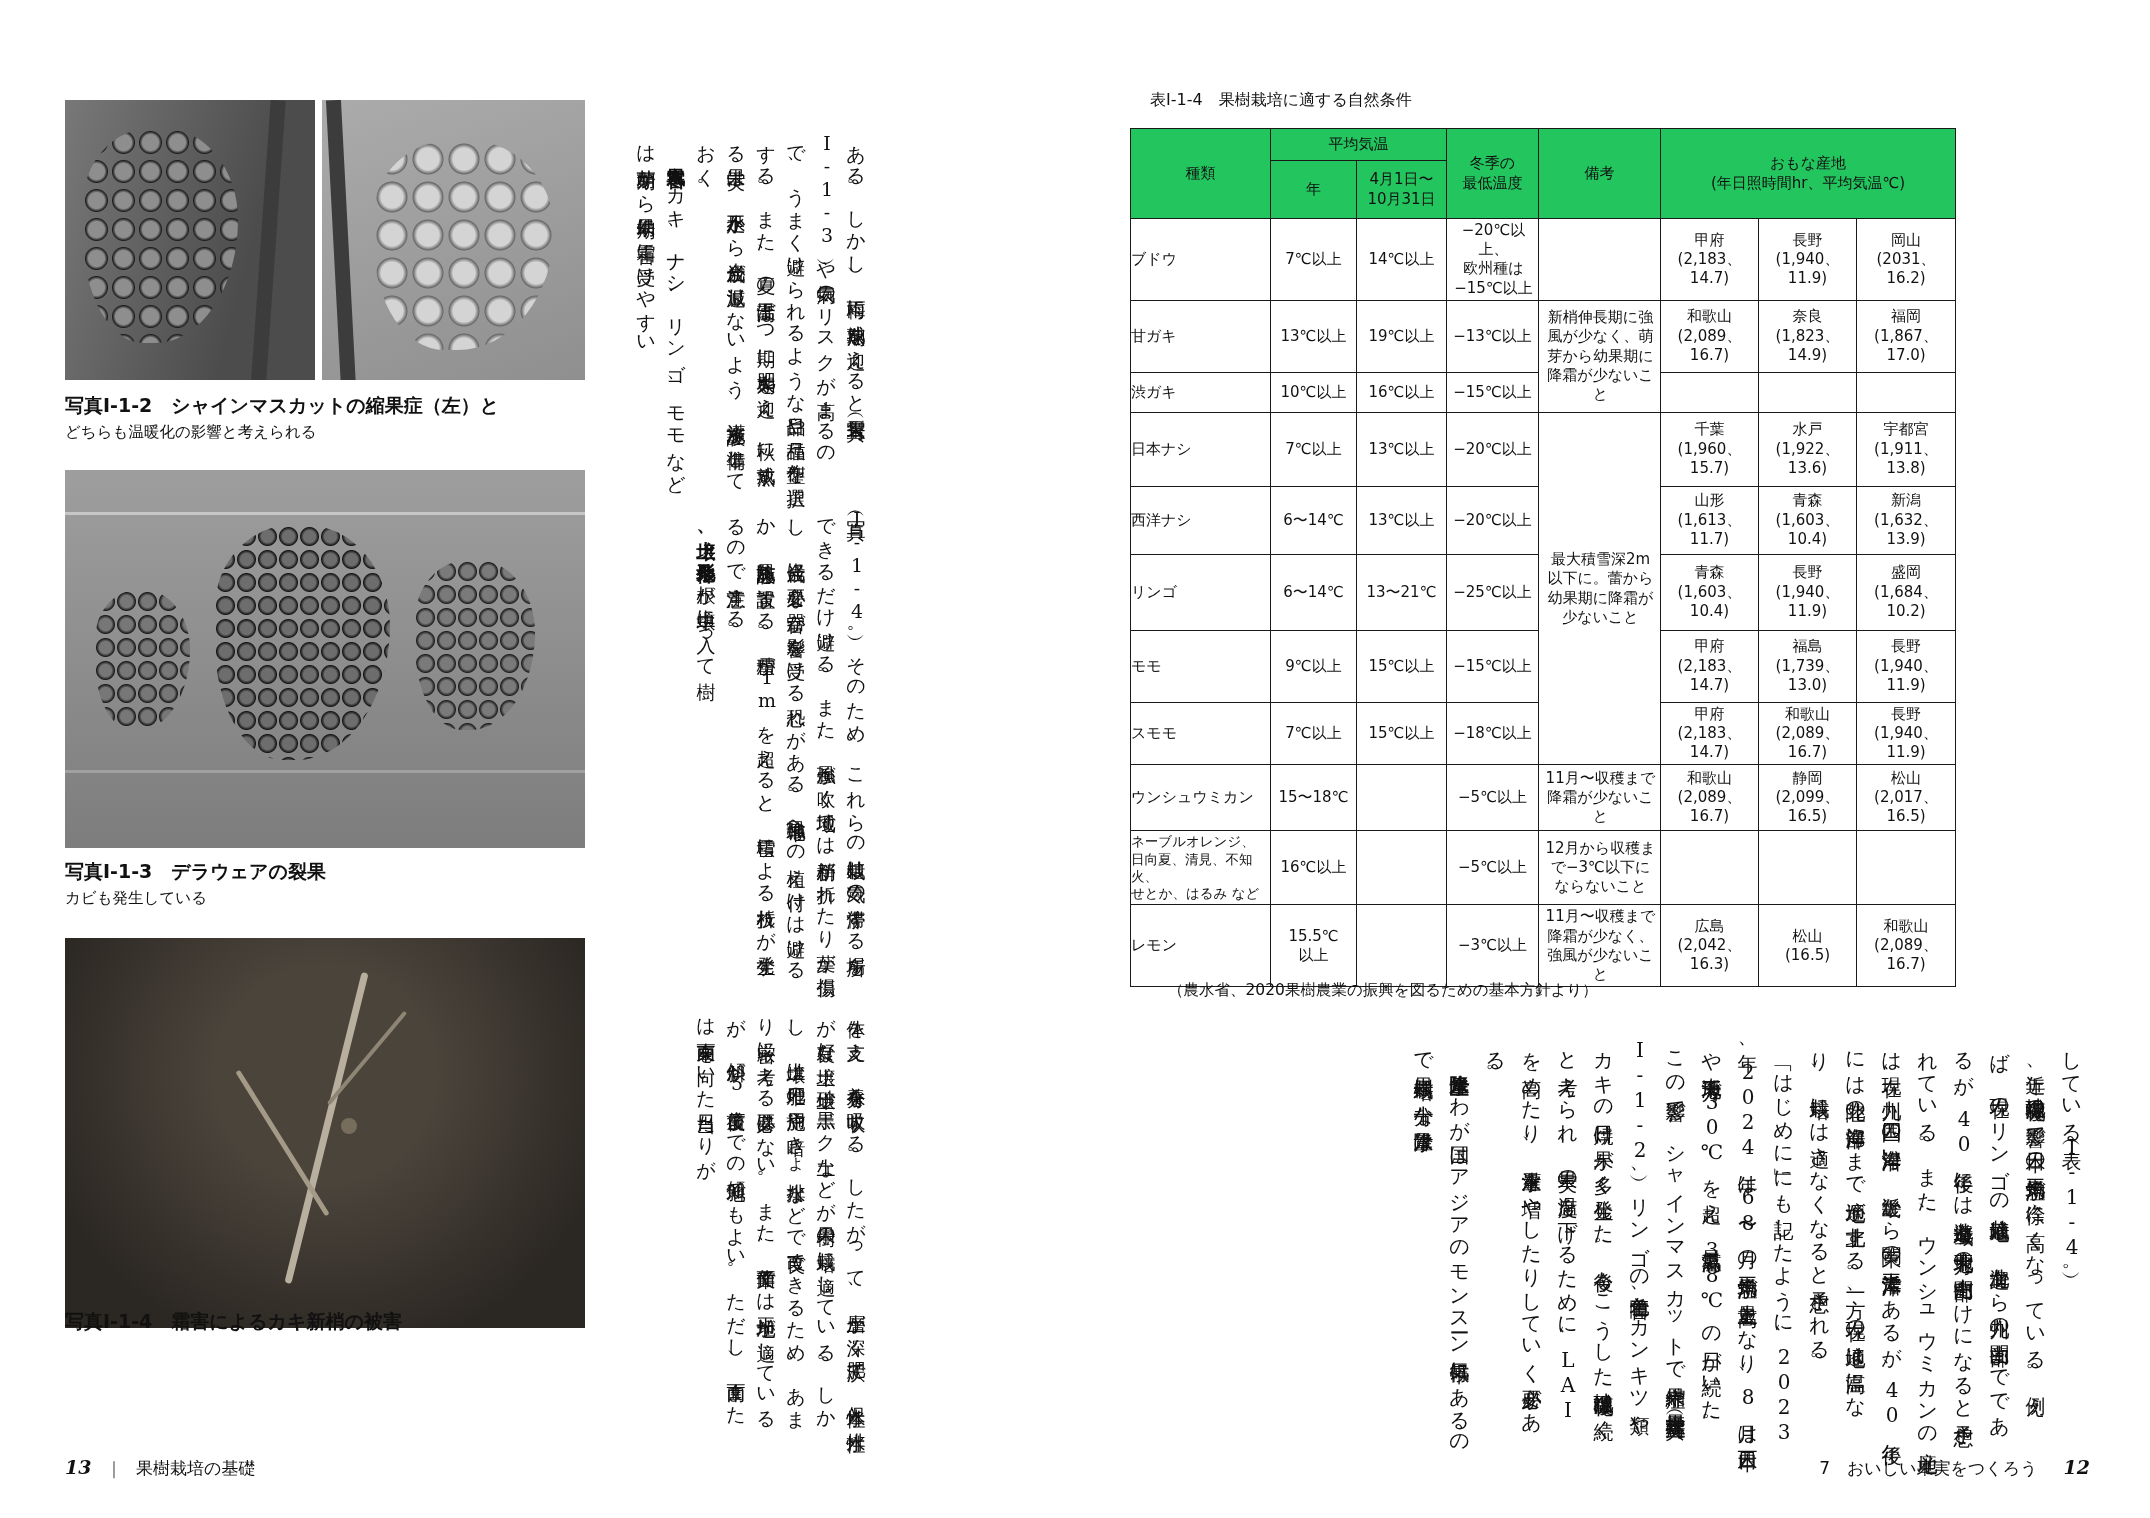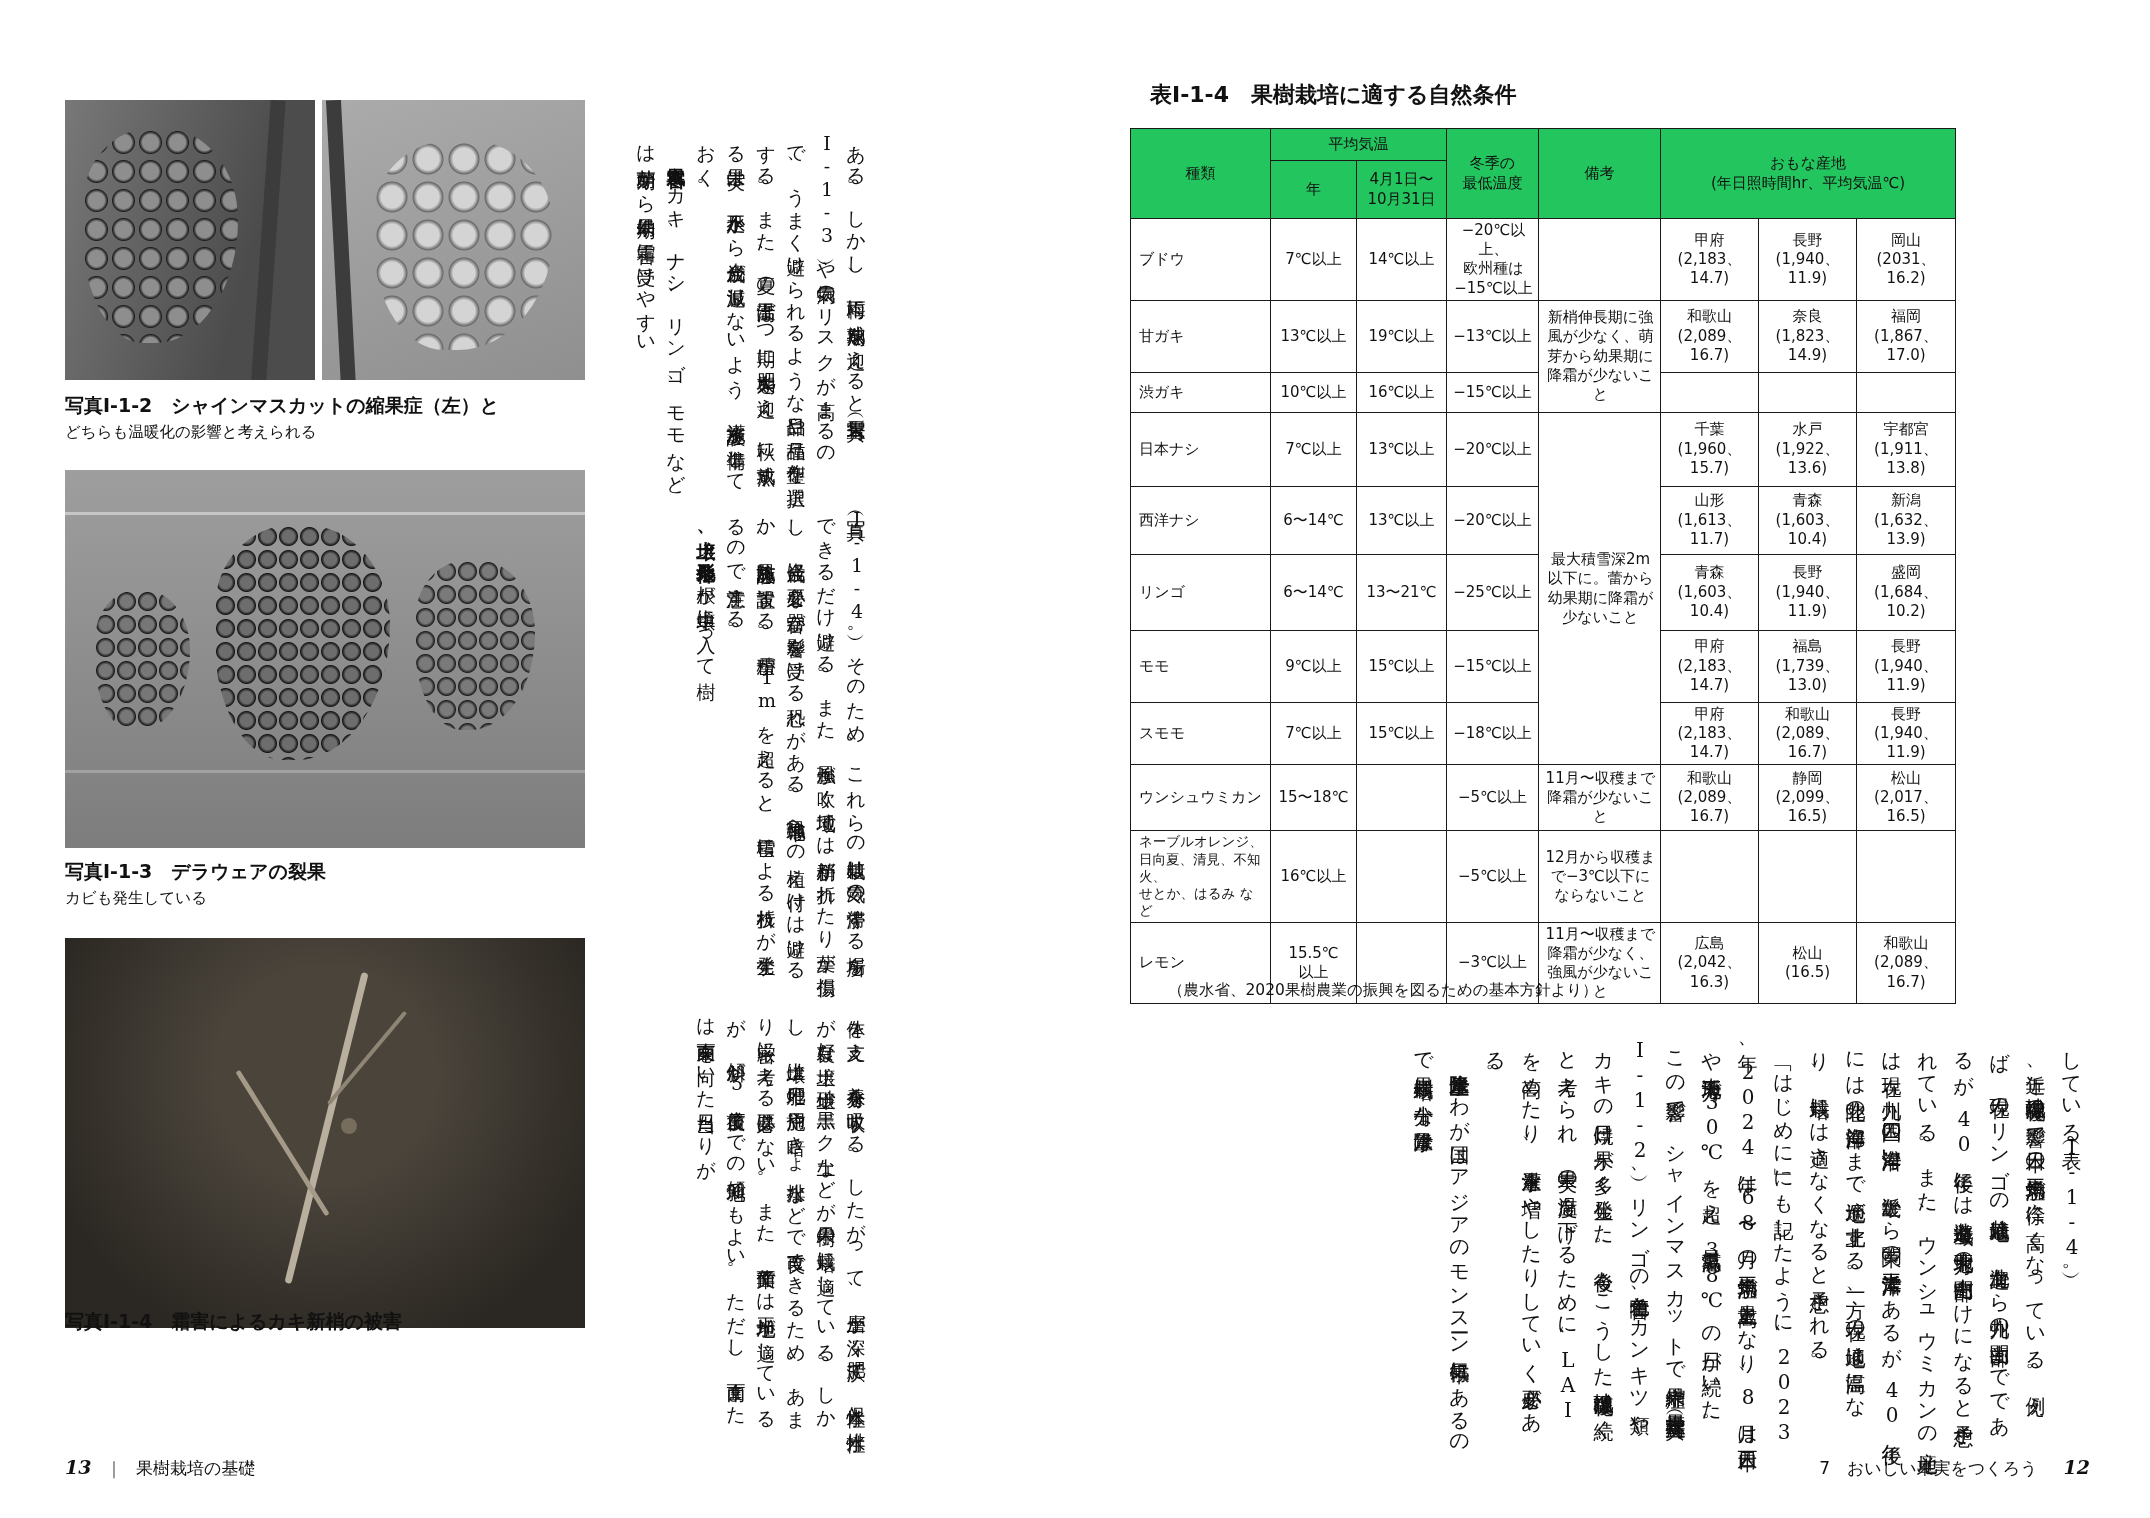--- a/index.html
+++ b/index.html
@@ -25,28 +25,28 @@
   .lefttext{font-size:19px;line-height:30px}
   .righttext{font-size:20px;line-height:36px}
   .run-head{font-family:"DejaVu Sans",sans-serif;font-weight:bold}
 
   
   .cap{position:absolute;font-family:"DejaVu Sans",sans-serif}
   .cap-main{font-weight:bold;font-size:19px;line-height:27px}
   .cap-note{font-size:15.5px;line-height:21px;margin-top:3px}
 
   
-  #tbl-title{position:absolute;left:1150px;top:80px;font-family:"DejaVu Sans",sans-serif;
-             font-weight:bold;font-size:22px}
+  #tbl-title{position:absolute;left:1150px;top:90px;font-family:"DejaVu Sans",sans-serif;
+             font-weight:normal;font-size:16px}
   table.climate{position:absolute;left:1130px;top:128px;width:825px;border-collapse:collapse;
                 table-layout:fixed;font-family:"DejaVu Sans",sans-serif;font-size:15px;line-height:1.28}
   table.climate th,table.climate td{border:1.5px solid #1a1a1a;padding:2px 4px;text-align:center;
                 vertical-align:middle;white-space:pre-line;font-weight:normal}
   table.climate th{background:#22c55e}
-  table.climate td.k{text-align:left;padding-left:8px}
+  table.climate td.k{text-align:left;padding-left:0}
   table.climate td.l{text-align:center;padding-left:6px}
   table.climate td.sm{font-size:13.5px}
   #tbl-source{position:absolute;left:1168px;top:980px;font-family:"DejaVu Sans",sans-serif;font-size:15.5px}
 
   
   .footer{position:absolute;top:1456px;font-family:"DejaVu Sans",sans-serif;font-size:17px}
   .pagenum{font-family:"DejaVu Serif",serif;font-style:italic;font-weight:bold;font-size:19px}
   .fdiv{color:#444;padding:0 14px;font-weight:300}
 </style>
 </head>

